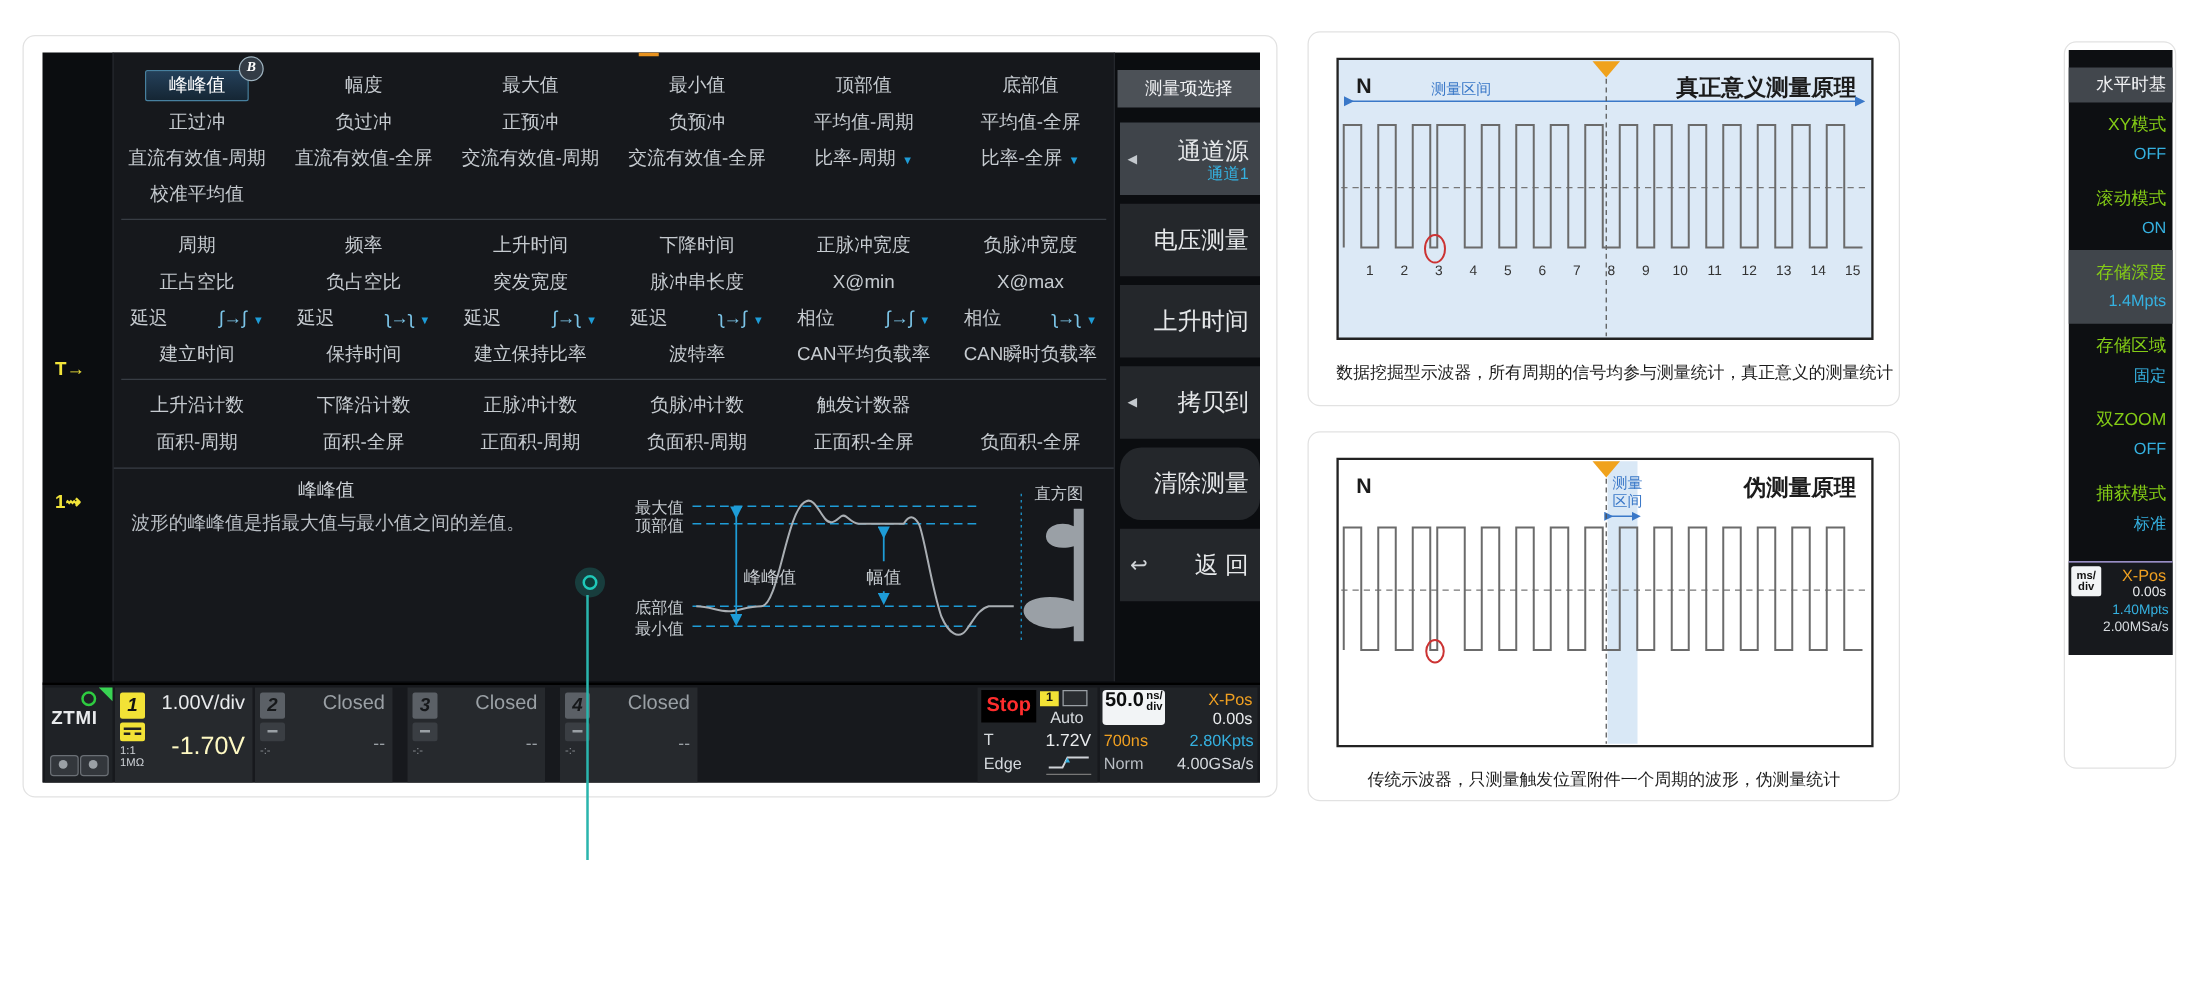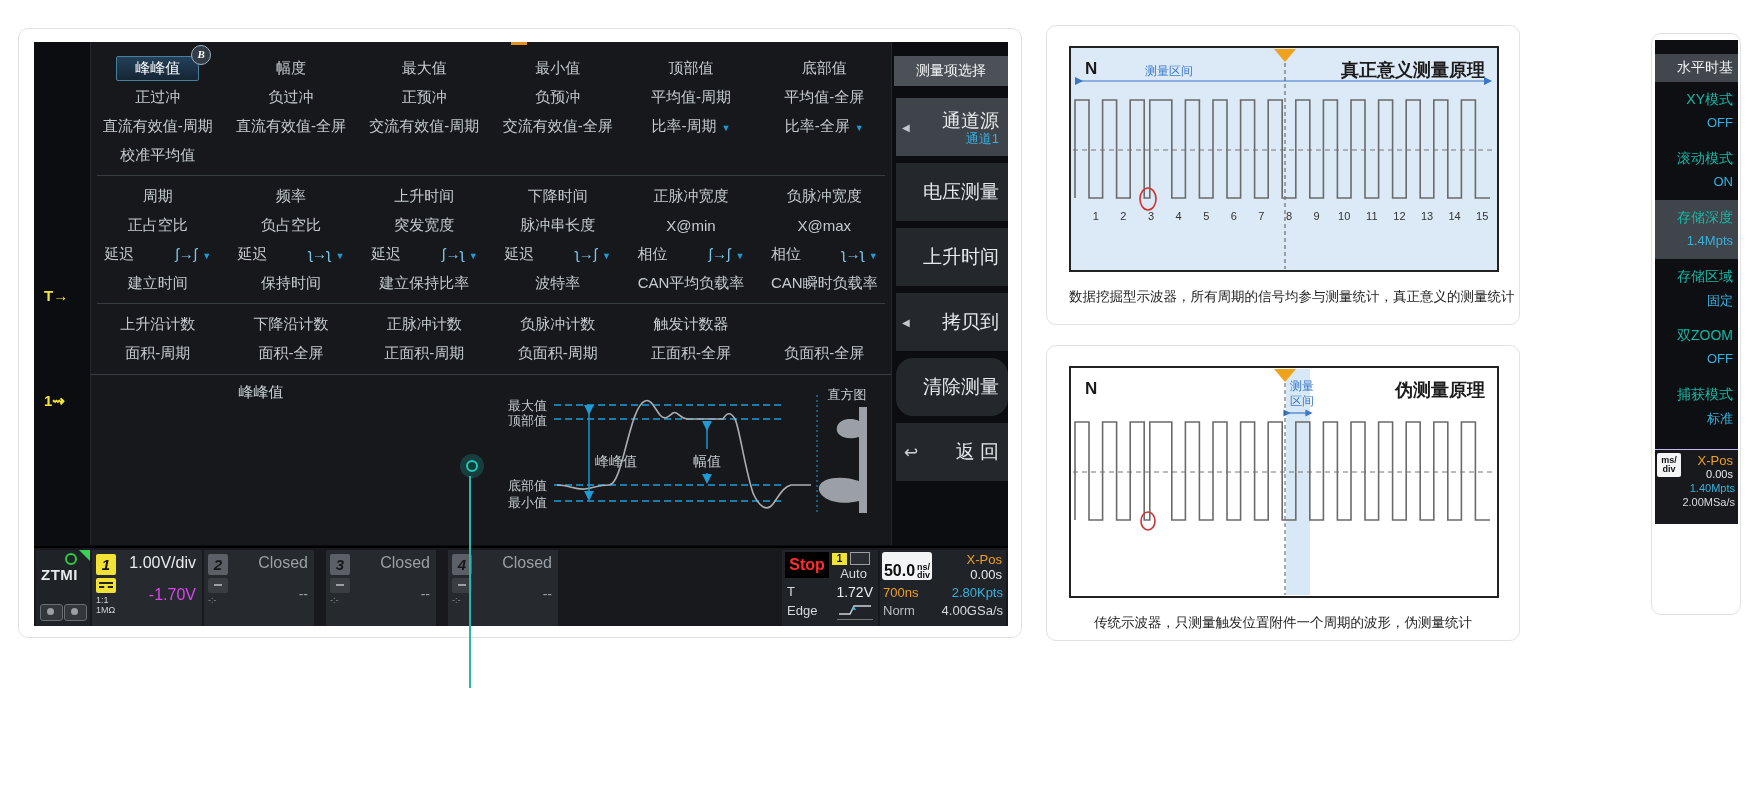--- a/index.html
+++ b/index.html
@@ -58,59 +58,59 @@
   .cpl{margin-top:3px;height:15px;background:#f2e236;border-radius:2px;position:relative;}
   .cpl.off{background:#3a3e43;}
   .cpl .l1{position:absolute;left:3px;right:3px;top:4px;height:2px;background:#222;}
   .cpl .l2{position:absolute;left:3px;right:3px;top:8px;border-top:2px dashed #222;}
   .cpl .dash{position:absolute;left:6px;right:6px;top:6px;height:2px;background:#9aa0a5;}
   .probe{margin-top:2px;font-size:9px;line-height:1.15;color:#cfd3d8;white-space:pre-line;}
   .probe.off{color:#8a8f94;}
   .vals{position:absolute;left:28px;right:6px;top:4px;text-align:right;}
   .vmain{font-size:16px;color:#e9ebed;}
   .vmain.off{color:#9aa0a5;}
-  .voff{margin-top:14px;font-size:16px;color:#d946ef;}
+  .voff{margin-top:14px;font-size:20px;color:#fef9c3;}
   .voff.off{color:#9aa0a5;font-size:14px;}
   #trig-blk{left:748px;width:96px;background:#202327;}
   .trow1{display:flex;padding:2px 3px 0;}
   .stopbox{width:44px;height:26px;background:#000;color:#ff2d2d;font-weight:bold;font-size:16px;
            display:flex;align-items:center;justify-content:center;}
   .tr-right{flex:1;margin-left:3px;}
   .tsrc-row{display:flex;gap:3px;align-items:center;}
   .tsrc{width:15px;height:12px;background:#f2e236;color:#111;font:bold 10px/12px "Liberation Sans",sans-serif;text-align:center;}
   .picon{width:18px;height:11px;border:1px solid #9aa0a5;background:#2a2d31;}
   .auto{font-size:13px;color:#d6dade;text-align:center;margin-top:1px;}
   .trow{display:flex;justify-content:space-between;padding:3px 5px 0;font-size:13px;color:#d6dade;}
   .trow .tv{color:#e9ebed;font-size:14px;}
   .edgewrap{border-bottom:1px solid #777;}
   #tb-blk{left:846px;width:126px;background:#202327;}
   .tbrow1{display:flex;padding:2px 2px 0;}
   .tbox{width:50px;height:28px;background:#f2f4f6;border-radius:3px;color:#0c0d0e;
-        display:flex;align-items:flex-end;justify-content:center;gap:2px;}
+        display:flex;align-items:flex-start;justify-content:center;gap:2px;}
   .tbox .n{font-size:16px;font-weight:bold;}
   .tbox .u{font-size:9px;font-weight:bold;line-height:.95;white-space:pre-line;}
   .xcol{flex:1;text-align:right;padding-right:2px;}
   .xlab{font-size:13px;color:#f0a021;}
   .xval{font-size:13px;color:#e9ebed;}
   .tbrow{display:flex;justify-content:space-between;padding:3px 3px 0;font-size:13px;}
   .o{color:#f0a021;} .c{color:#35b1e0;} .g{color:#b9bec4;} .w{color:#d6dade;}
 
   
   #panel1{left:1046px;top:25px;width:474px;height:300px;padding:20px 22px;}
   #panel2{left:1046px;top:345px;width:474px;height:296px;padding:20px 22px;}
   .pcap{margin:12px 0 0;text-align:center;font-size:13.5px;color:#1c1c1c;white-space:nowrap;}
 
   
   #strip-card{left:1651px;top:33px;width:90px;height:582px;border-radius:10px;}
   .strip{position:absolute;left:3px;top:6px;width:83px;height:484px;background:#0d0f12;}
   .st-header{margin-top:14px;height:28px;background:#42474d;color:#f2f3f5;font-size:14px;
              display:flex;align-items:center;justify-content:flex-end;padding-right:5px;}
   .sitem{height:59px;padding-right:5px;text-align:right;box-sizing:border-box;padding-top:9px;}
   .sitem.active{background:#40454b;}
-  .sitem .sl{font-size:14px;color:#14b8a6;white-space:nowrap;}
+  .sitem .sl{font-size:14px;color:#84cc16;white-space:nowrap;}
   .sitem .sv{margin-top:6px;font-size:13px;color:#35b1e0;}
   .st-mini{position:absolute;left:0;right:0;bottom:0;height:74px;border-top:1px solid #c4b5fd;background:#17191d;}
   .sm-row1{display:flex;padding:3px 2px 0;}
   .smbox{width:24px;height:24px;background:#f2f4f6;color:#111;font:bold 9px/1 "Liberation Sans",sans-serif;
          display:flex;align-items:center;justify-content:center;text-align:center;white-space:pre-line;border-radius:2px;}
   .sm-x{flex:1;text-align:right;padding-right:3px;}
   .sm-r{ text-align:right;padding:2px 3px 0;font-size:11px;}
 
   
   #callout-dot-outer{position:absolute;left:460px;top:454px;width:24px;height:24px;border-radius:50%;
@@ -302,20 +302,21 @@
             <div class="mcell">
               <span class="mitem"><span>正面积-全屏</span></span>
             </div>
             <div class="mcell">
               <span class="mitem"><span>负面积-全屏</span></span>
             </div>
           </div>
 
         <div class="desc">
           <div class="desc-title">峰峰值</div>
+          <div class="desc-text">波形的峰峰值是指最大值与最小值之间的差值。</div>
           <svg id="desc-svg" width="400" height="138" viewBox="0 0 400 138">
             <defs>
               <marker id="au" markerWidth="7" markerHeight="7" refX="3.5" refY="3.5" orient="auto">
                   <path d="M0,0L7,3.5L0,7Z" fill="#1e9cd7"></path>
                 </marker>
             </defs>
             <line x1="75" y1="20" x2="302" y2="20" stroke="#1e9cd7" stroke-width="1.3" stroke-dasharray="7 4"></line>
             <line x1="75" y1="34" x2="302" y2="34" stroke="#1e9cd7" stroke-width="1.3" stroke-dasharray="7 4"></line>
             <line x1="75" y1="100" x2="302" y2="100" stroke="#1e9cd7" stroke-width="1.3" stroke-dasharray="7 4"></line>
             <line x1="75" y1="116" x2="302" y2="116" stroke="#1e9cd7" stroke-width="1.3" stroke-dasharray="7 4"></line>

